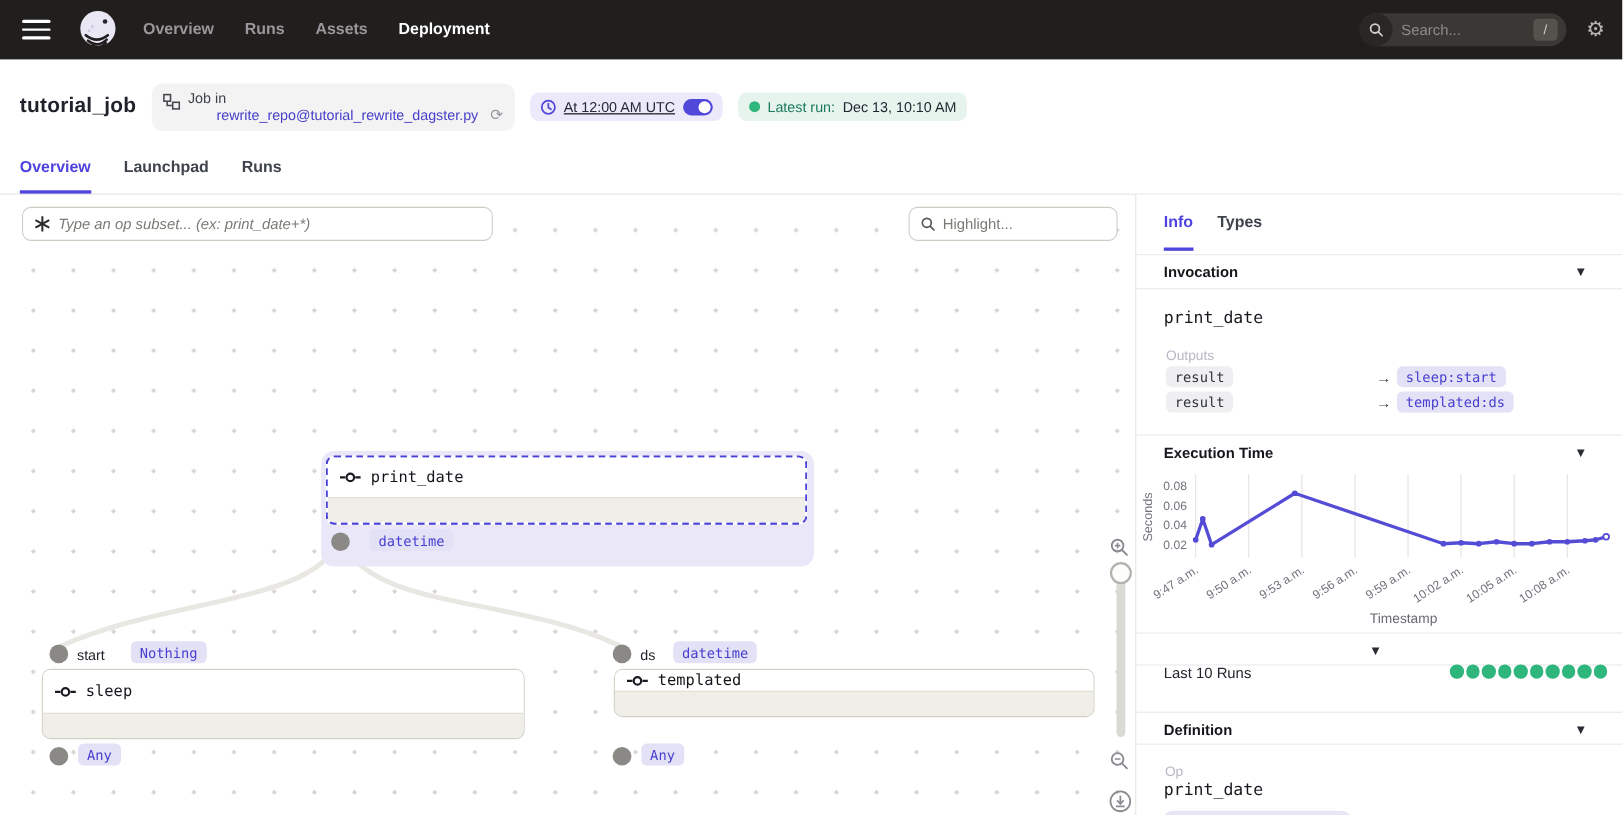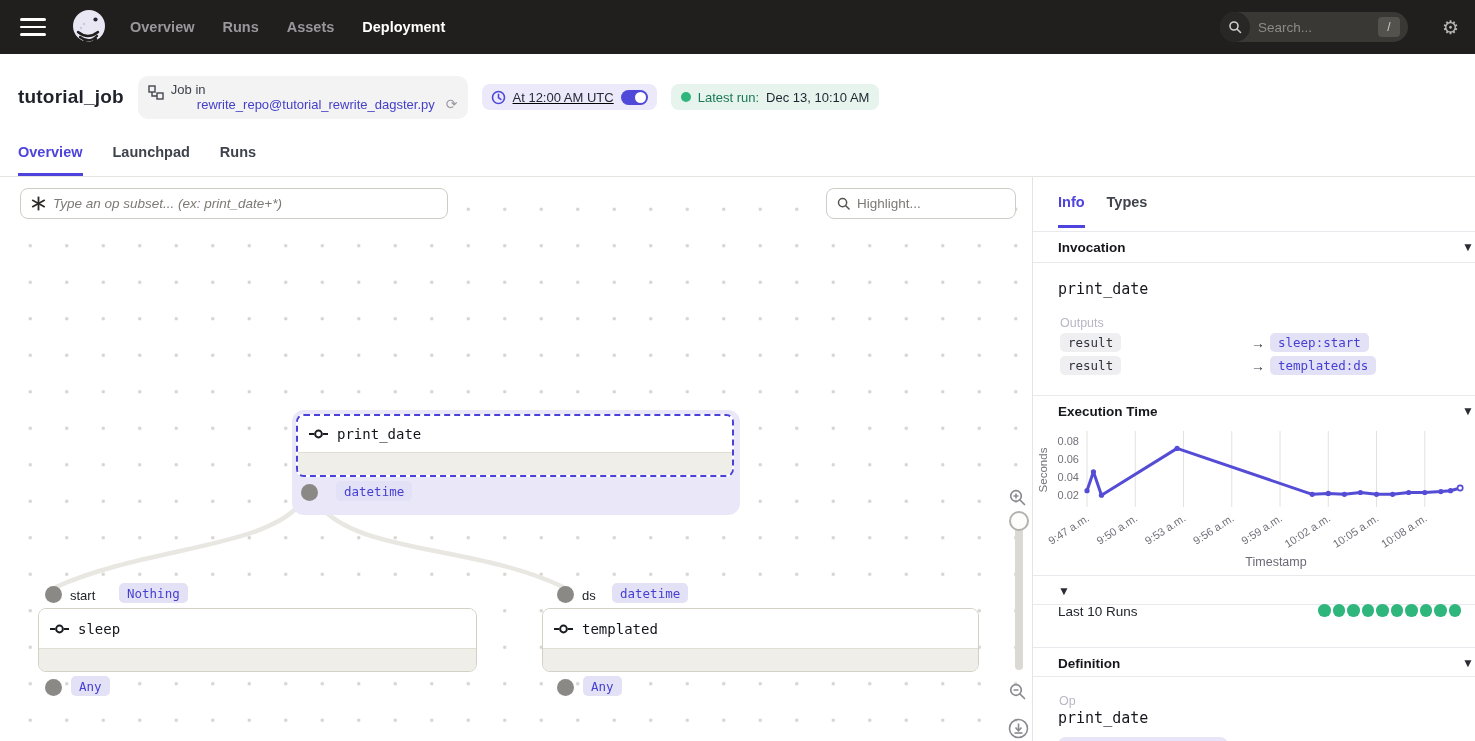--- a/index.html
+++ b/index.html
@@ -8,21 +8,21 @@
   .mono { font-family:"DejaVu Sans Mono", monospace; }
 
   
   .topnav { height:54px; background:#211f1e; display:flex; align-items:center; padding:0 16px; }
   .hamburger { width:26px; height:18px; display:flex; flex-direction:column; justify-content:space-between; cursor:pointer; margin-left:4px; }
   .hamburger span { display:block; height:2.6px; background:#fff; border-radius:2px; }
   .logo { width:38px; height:38px; margin:0 22px 0 24px; }
   .navlinks { display:flex; gap:28px; align-items:center; }
   .navlink { font-size:14.5px; font-weight:600; color:#99979b; cursor:pointer; }
   .navlink.active { color:#fff; }
-  .topnav-right { margin-left:auto; display:flex; align-items:center; gap:34px; }
+  .topnav-right { margin-left:auto; display:flex; align-items:center; gap:18px; }
   .searchpill { width:188px; height:30px; background:#3a3834; border-radius:15px; display:flex; align-items:center; cursor:text; }
   .search-circle { width:30px; height:30px; border-radius:50%; background:#292725; display:flex; align-items:center; justify-content:center; }
   .searchpill .ph { color:#8d8b88; font-size:13.5px; margin-left:8px; flex:1; }
   .slash-badge { width:22px; height:20px; background:#54524d; border-radius:4px; color:#cfcdc9; font-size:12px;
     display:flex; align-items:center; justify-content:center; margin-right:8px; }
   .gear { color:#b7b5b2; font-size:19px; cursor:pointer; line-height:1; }
 
   
   .header-row { height:86px; display:flex; align-items:center; padding:0 18px; gap:14px; }
   .page-title { font-size:19px; font-weight:700; color:#1f222a; letter-spacing:.2px; }
@@ -76,21 +76,21 @@
   .zknob { position:absolute; width:20px; height:20px; border-radius:50%; background:#fdfdfc; border:2px solid #b4b2ad; cursor:grab; }
 
   
   .sidebar { position:relative; width:443px; height:564px; border-left:1px solid #e6e4e1; background:#fff; overflow:hidden; }
   .side-tabs { position:absolute; left:25px; top:13px; display:flex; gap:22px; height:38px; }
   .side-tab { font-size:14.5px; font-weight:600; color:#3e434c; cursor:pointer; position:relative; padding-top:4px; }
   .side-tab.active { color:#4f43dd; }
   .side-tab.active::after { content:""; position:absolute; left:0; right:0; bottom:0; height:3px; background:#4f43dd; }
   .side-hr { position:absolute; left:0; right:0; height:1px; background:#e9e8ec; }
   .section-head { position:absolute; left:0; right:0; height:30px; display:flex; align-items:center;
-    padding:0 1px 0 25px; cursor:pointer; }
+    padding:0 32px 0 25px; cursor:pointer;justify-content:center; }
   .section-title { font-size:13.5px; font-weight:700; color:#16171d; flex:1; }
   .caret { color:#2b2d34; font-size:12px; }
   .muted-label { color:#b9b7c4; font-size:12.5px; }
   .outrow { position:absolute; display:flex; align-items:center; }
   .outrow .badge-gray { font-family:"DejaVu Sans Mono", monospace; font-size:12.5px; color:#30333c;
     background:#efeff1; border-radius:5px; padding:2px 8px; }
   .outrow .arrow { position:absolute; left:191px; color:#3a3d46; font-size:14px; }
   .outrow .badge-purple { position:absolute; left:210px; font-family:"DejaVu Sans Mono", monospace; font-size:12.5px;
     color:#463fd1; background:#e3e1f5; border-radius:5px; padding:2px 8px; cursor:pointer; }
   .runs-row { position:absolute; left:0; right:0; display:flex; padding:0 14px 0 25px; }
@@ -233,21 +233,21 @@
         <span class="node-label">sleep</span>
       </div>
       <div class="node-strip"></div>
     </div>
     <div class="port" style="left:45px; top:502px;"></div>
     <div class="type-badge" style="left:71px; top:499px;">Any</div>
 
     <div class="port" style="left:557px; top:409px;"></div>
     <div class="port-label" style="left:582px; top:411px;">ds</div>
     <div class="type-badge" style="left:612px; top:406px;">datetime</div>
-    <div class="node" style="left:542px; top:431px; width:437px; height:64px;">
+    <div class="node" style="left:558px; top:431px; width:437px; height:44px;">
       <div class="node-head">
         <svg width="19" height="10" viewBox="0 0 19 10">
           <line x1="0" y1="5" x2="5" y2="5" stroke="#1b1c22" stroke-width="2"></line>
           <circle cx="9.5" cy="5" r="3.4" fill="none" stroke="#1b1c22" stroke-width="2"></circle>
           <line x1="14" y1="5" x2="19" y2="5" stroke="#1b1c22" stroke-width="2"></line>
         </svg>
         <span class="node-label">templated</span>
       </div>
       <div class="node-strip"></div>
     </div>

